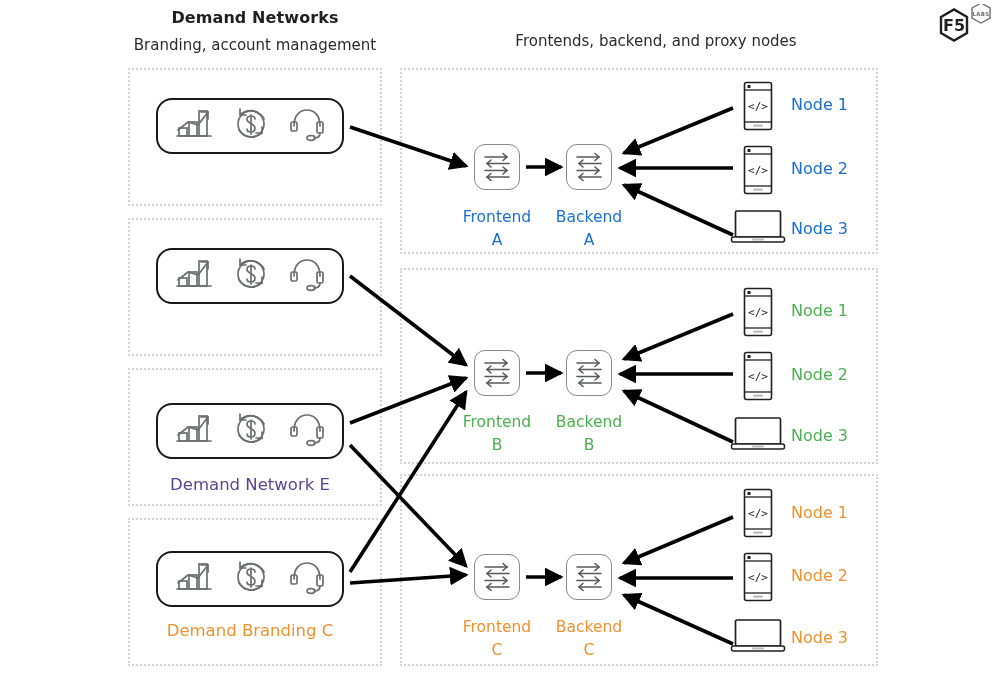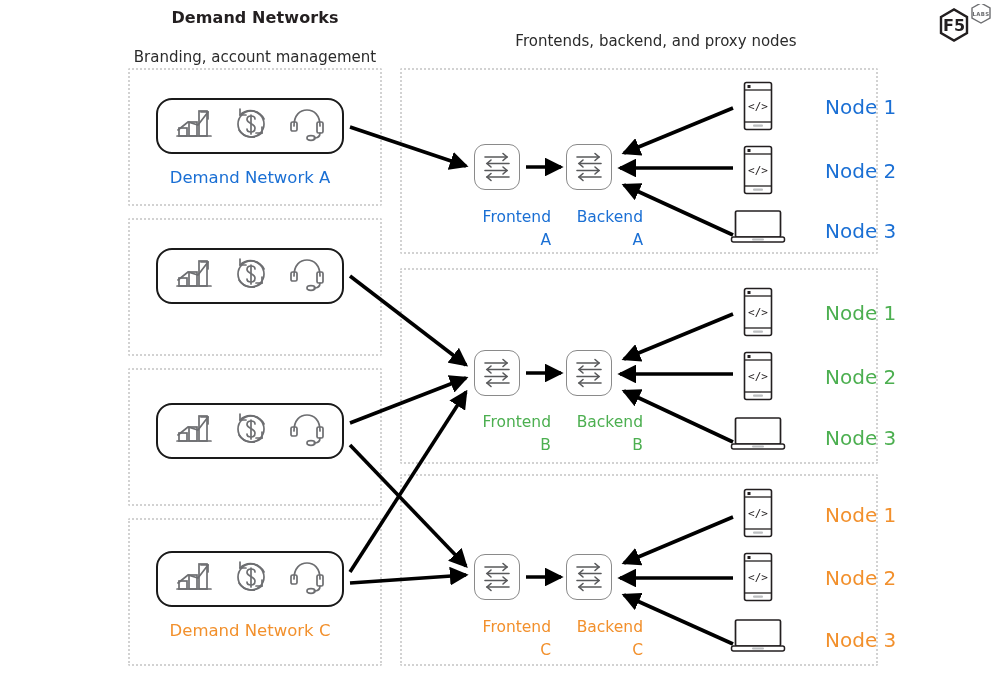--- a/index.html
+++ b/index.html
@@ -64,54 +64,53 @@
     position: absolute;
     width: 46px;
     height: 46px;
     border: 1.6px solid #8a8a8a;
     border-radius: 11px;
     box-sizing: border-box;
     background: #ffffff;
   }
   .sw-label {
     position: absolute;
-    text-align: right;
+    text-align: center;
     font-size: 15.5px;
     line-height: 1.5;
     white-space: nowrap;
   }
   
   .device {
     position: absolute;
   }
   .node-label {
     position: absolute;
-    font-size: 20px;
+    font-size: 16px;
     white-space: nowrap;
-    margin-left: 34px;
   }
   svg.overlay {
     position: absolute;
     left: 0;
     top: 0;
     width: 1000px;
     height: 673px;
     pointer-events: none;
   }
   .logo {
     position: absolute;
   }
 </style>
 </head>
 <body>
 
 <div id="canvas">
 
   <div class="hdr hdr-title" style="left:130px; top:8px; width:250px;">Demand Networks</div>
-  <div class="hdr hdr-sub" style="left:105px; top:48px; width:300px;">Branding, account management</div>
+  <div class="hdr hdr-sub" style="left:105px; top:36px; width:300px;">Branding, account management</div>
 
   <div class="hdr hdr-sub" style="left:506px; top:32px; width:300px;">Frontends, backend, and proxy nodes</div>
 
   <div class="logo" style="left:932px; top:4px;">
     <svg width="62" height="48" viewBox="0 0 62 48">
       <polygon points="9,13 22,5.5 35,13 35,29 22,36.5 9,29" fill="none" stroke="#231f20" stroke-width="2.4"></polygon>
       <text x="22" y="27" text-anchor="middle" font-family="DejaVu Sans, sans-serif" font-size="16" font-weight="bold" fill="#231f20">F5</text>
       <polygon points="40,4 49,-1 58,4 58,14 49,19 40,14" fill="none" stroke="#6d6e71" stroke-width="1.4"></polygon>
       <text x="49" y="12" text-anchor="middle" font-family="DejaVu Sans, sans-serif" font-size="5.4" font-weight="bold" fill="#6d6e71" letter-spacing="0.4">LABS</text>
     </svg>
@@ -157,21 +156,20 @@
         <g fill="none" stroke="#6d6e71" stroke-width="1.7" stroke-linecap="round">
           <path d="M8 22 C8 11 14 6 21 6 C28 6 34 11 34 22"></path>
           <rect x="5" y="18" width="6" height="9" rx="1.6"></rect>
           <rect x="31" y="18" width="6" height="11" rx="1.6"></rect>
           <path d="M34 29 C34 33 31 34 28 34"></path>
           <ellipse cx="25" cy="34" rx="4" ry="2.3"></ellipse>
         </g>
       </svg>
     </span>
   </div>
-  <div class="dn-label" style="left: 156px; top: 168px; width: 188px; color: rgb(26, 111, 212);">Demand Network A</div>
 
   <div class="dn-card" style="left:156px; top:248px; width:188px; height:56px;">
     <span>
       <svg width="44" height="38" viewBox="0 0 44 38">
         <g fill="none" stroke="#6d6e71" stroke-width="1.7" stroke-linecap="round">
           <line x1="5" y1="31" x2="39" y2="31"></line>
           <rect x="7" y="23" width="8" height="8"></rect>
           <rect x="17" y="17" width="8" height="14"></rect>
           <rect x="27" y="6" width="8" height="25"></rect>
           <polyline points="6,25 16,17 26,20 36,7"></polyline>
@@ -236,20 +234,21 @@
         <g fill="none" stroke="#6d6e71" stroke-width="1.7" stroke-linecap="round">
           <path d="M8 22 C8 11 14 6 21 6 C28 6 34 11 34 22"></path>
           <rect x="5" y="18" width="6" height="9" rx="1.6"></rect>
           <rect x="31" y="18" width="6" height="11" rx="1.6"></rect>
           <path d="M34 29 C34 33 31 34 28 34"></path>
           <ellipse cx="25" cy="34" rx="4" ry="2.3"></ellipse>
         </g>
       </svg>
     </span>
   </div>
+  <div class="dn-label" style="left: 156px; top: 475px; width: 188px; color: rgb(92, 68, 144);">Demand Network E</div>
 
   <div class="dn-card" style="left:156px; top:551px; width:188px; height:56px;">
     <span>
       <svg width="44" height="38" viewBox="0 0 44 38">
         <g fill="none" stroke="#6d6e71" stroke-width="1.7" stroke-linecap="round">
           <line x1="5" y1="31" x2="39" y2="31"></line>
           <rect x="7" y="23" width="8" height="8"></rect>
           <rect x="17" y="17" width="8" height="14"></rect>
           <rect x="27" y="6" width="8" height="25"></rect>
           <polyline points="6,25 16,17 26,20 36,7"></polyline>
@@ -275,21 +274,21 @@
         <g fill="none" stroke="#6d6e71" stroke-width="1.7" stroke-linecap="round">
           <path d="M8 22 C8 11 14 6 21 6 C28 6 34 11 34 22"></path>
           <rect x="5" y="18" width="6" height="9" rx="1.6"></rect>
           <rect x="31" y="18" width="6" height="11" rx="1.6"></rect>
           <path d="M34 29 C34 33 31 34 28 34"></path>
           <ellipse cx="25" cy="34" rx="4" ry="2.3"></ellipse>
         </g>
       </svg>
     </span>
   </div>
-  <div class="dn-label" style="left: 156px; top: 621px; width: 188px; color: rgb(242, 144, 44);">Demand Network C</div>
+  <div class="dn-label" style="left: 156px; top: 621px; width: 188px; color: rgb(242, 144, 44);">Demand Branding C</div>
 
   <div class="sw-box" style="left:474px; top:144px;">
     <svg width="42" height="42" viewBox="0 0 42 42" style="display:block;margin:1px auto;">
       <g stroke="#58595b" stroke-width="1.6" fill="none" stroke-linecap="round">
         <line x1="9" y1="11" x2="31" y2="11"></line>
           <polyline points="27,7.5 31,11 27,14.5"></polyline>
         <line x1="33" y1="17.5" x2="11" y2="17.5"></line>
           <polyline points="15,14 11,17.5 15,21"></polyline>
         <line x1="9" y1="24.5" x2="31" y2="24.5"></line>
           <polyline points="27,21 31,24.5 27,28"></polyline>

